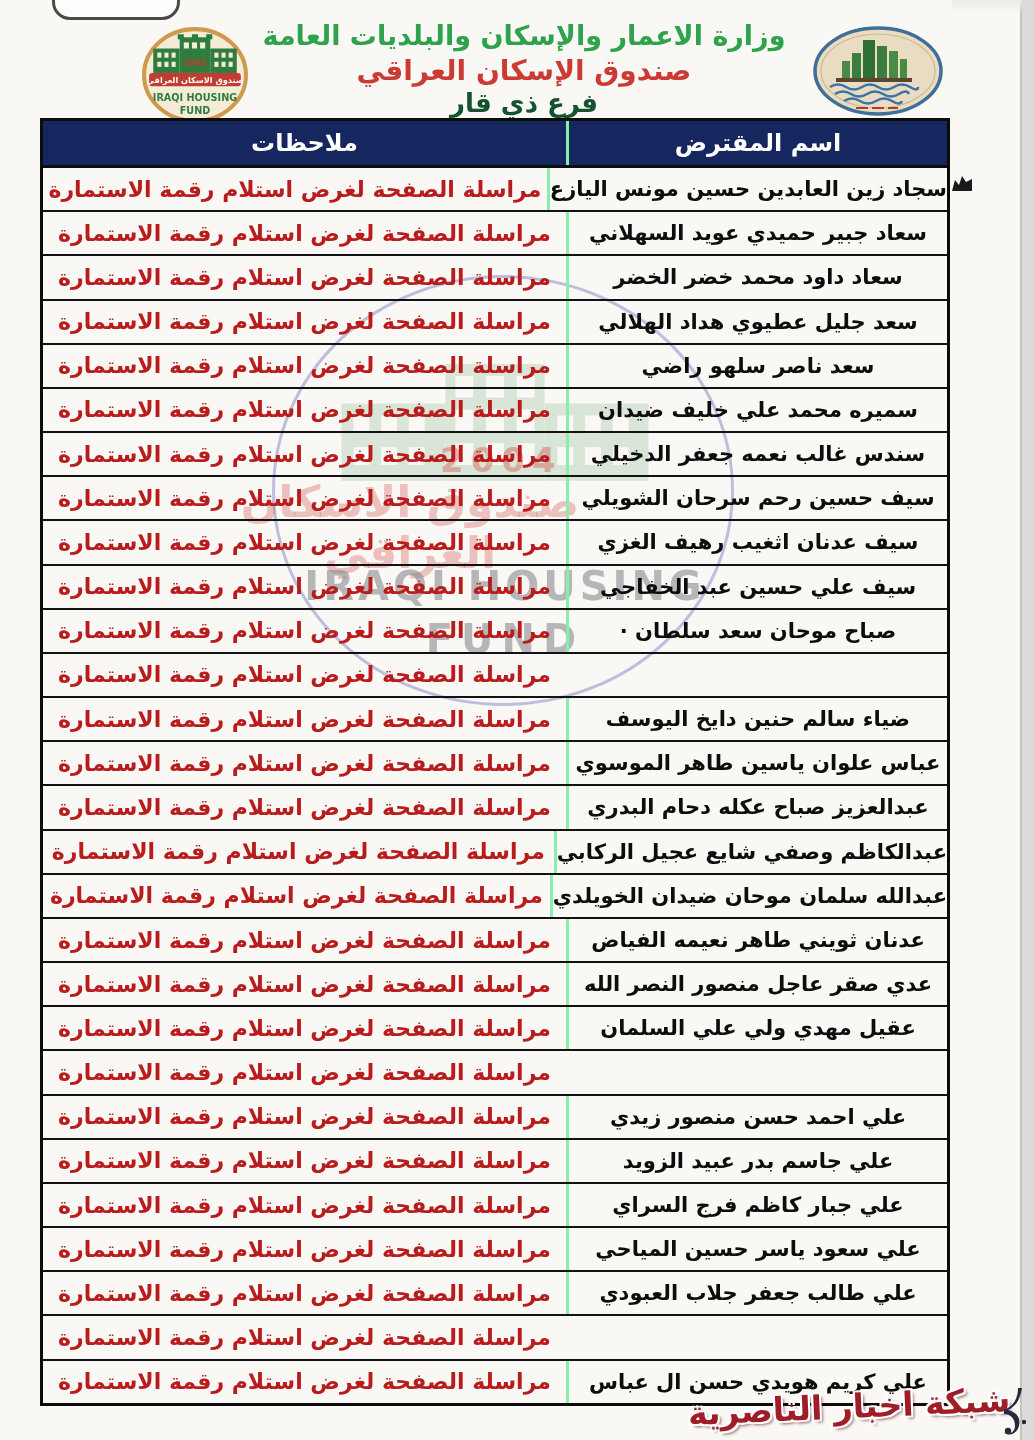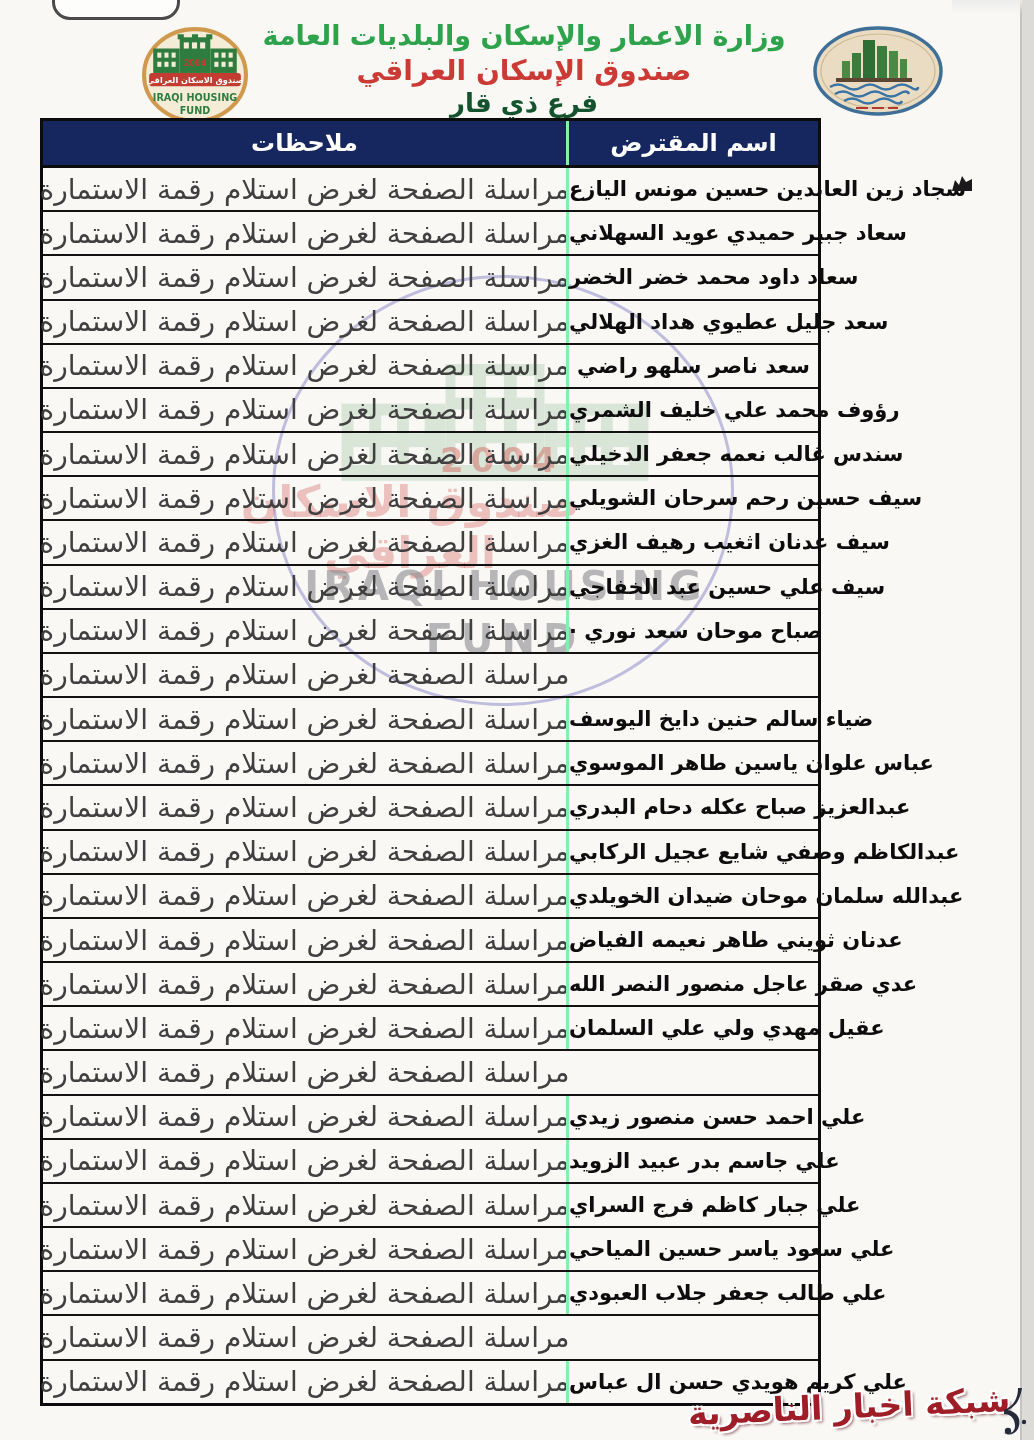--- a/index.html
+++ b/index.html
@@ -34,31 +34,31 @@
   .wm-building { left:330px; top:362px; width:330px; height:198px; opacity:.42; }
   .wm-year   { left:440px; top:440px; font-size:34px; color:rgba(210,80,75,.42); letter-spacing:7px; }
   .wm-arabic { left:150px; top:476px; width:520px; text-align:center; font-size:44px;
     color:rgba(210,80,75,.33); direction:rtl; }
   .wm-en1 { left:300px; top:563px; width:410px; text-align:center; font-size:40px;
     color:rgba(128,128,133,.55); letter-spacing:4px; }
   .wm-en2 { left:300px; top:616px; width:410px; text-align:center; font-size:40px;
     color:rgba(128,128,133,.55); letter-spacing:8px; }
 
   
-  .table { position:absolute; left:40px; top:118px; width:781px; height:1288px;
+  .table { position:absolute; left:40px; top:118px; width:910px; height:1288px;
     border:3px solid #0c0c0c; box-sizing:border-box; display:flex; flex-direction:column; z-index:2; }
   .thead { flex:none; height:47px; background:#16265e; display:flex; border-bottom:3px solid #0c0c0c; box-sizing:border-box; }
   .th { color:#ffffff; font-size:24px; font-weight:bold; display:flex; align-items:center; justify-content:center; direction:rtl; }
   .col-note { width:523px; box-sizing:border-box; }
   .col-name { flex:1; border-left:3px solid #86efac; box-sizing:border-box; }
   .rows { flex:1; display:flex; flex-direction:column; }
   .row { flex:1; display:flex; border-bottom:2.5px solid #121212; box-sizing:border-box; }
   .row:last-child { border-bottom:none; }
   .cell { display:flex; align-items:center; justify-content:center; direction:rtl; white-space:nowrap; }
-  .cell-note { color:#404040; font-weight:normal; font-size:28px; }
+  .cell-note { color:#b91c1c; font-weight:bold; font-size:22px; }
   .cell-name { color:#0d0d0d; font-weight:bold; font-size:21px; }
 
   
   .stamp { position:absolute; left:686px; top:1387px; width:326px; text-align:center;
     transform:rotate(-2.5deg); font-size:33px; font-weight:bold; color:#9e1d26; direction:rtl;
     text-shadow: 2px 2px 0 rgba(255,255,255,.95), -2px -2px 0 rgba(255,255,255,.95),
                  2px -2px 0 rgba(255,255,255,.95), -2px 2px 0 rgba(255,255,255,.95),
                  3px 3px 3px rgba(90,10,18,.6);
     letter-spacing:-1px; z-index:5; }
   .emblem { position:absolute; left:1000px; top:1386px; z-index:5; }
@@ -194,41 +194,41 @@
         <div class="row">
       <div class="cell cell-note col-note">مراسلة الصفحة لغرض استلام رقمة الاستمارة</div>
       <div class="cell cell-name col-name">سعد جليل عطيوي هداد الهلالي</div>
     </div>
         <div class="row">
       <div class="cell cell-note col-note">مراسلة الصفحة لغرض استلام رقمة الاستمارة</div>
       <div class="cell cell-name col-name">سعد ناصر سلهو راضي</div>
     </div>
         <div class="row">
       <div class="cell cell-note col-note">مراسلة الصفحة لغرض استلام رقمة الاستمارة</div>
-      <div class="cell cell-name col-name">رؤوف محمد علي خليف الشمري</div>
+      <div class="cell cell-name col-name">سميره محمد علي خليف ضيدان</div>
     </div>
         <div class="row">
       <div class="cell cell-note col-note">مراسلة الصفحة لغرض استلام رقمة الاستمارة</div>
       <div class="cell cell-name col-name">سندس غالب نعمه جعفر الدخيلي</div>
     </div>
         <div class="row">
       <div class="cell cell-note col-note">مراسلة الصفحة لغرض استلام رقمة الاستمارة</div>
       <div class="cell cell-name col-name">سيف حسين رحم سرحان الشويلي</div>
     </div>
         <div class="row">
       <div class="cell cell-note col-note">مراسلة الصفحة لغرض استلام رقمة الاستمارة</div>
       <div class="cell cell-name col-name">سيف عدنان اثغيب رهيف الغزي</div>
     </div>
         <div class="row">
       <div class="cell cell-note col-note">مراسلة الصفحة لغرض استلام رقمة الاستمارة</div>
       <div class="cell cell-name col-name">سيف علي حسين عبد الخفاجي</div>
     </div>
         <div class="row">
       <div class="cell cell-note col-note">مراسلة الصفحة لغرض استلام رقمة الاستمارة</div>
-      <div class="cell cell-name col-name">صباح موحان سعد نوري ·</div>
+      <div class="cell cell-name col-name">صباح موحان سعد سلطان ·</div>
     </div>
         <div class="row">
       <div class="cell cell-note col-note">مراسلة الصفحة لغرض استلام رقمة الاستمارة</div>
     </div>
         <div class="row">
       <div class="cell cell-note col-note">مراسلة الصفحة لغرض استلام رقمة الاستمارة</div>
       <div class="cell cell-name col-name">ضياء سالم حنين دايخ اليوسف</div>
     </div>
         <div class="row">
       <div class="cell cell-note col-note">مراسلة الصفحة لغرض استلام رقمة الاستمارة</div>

